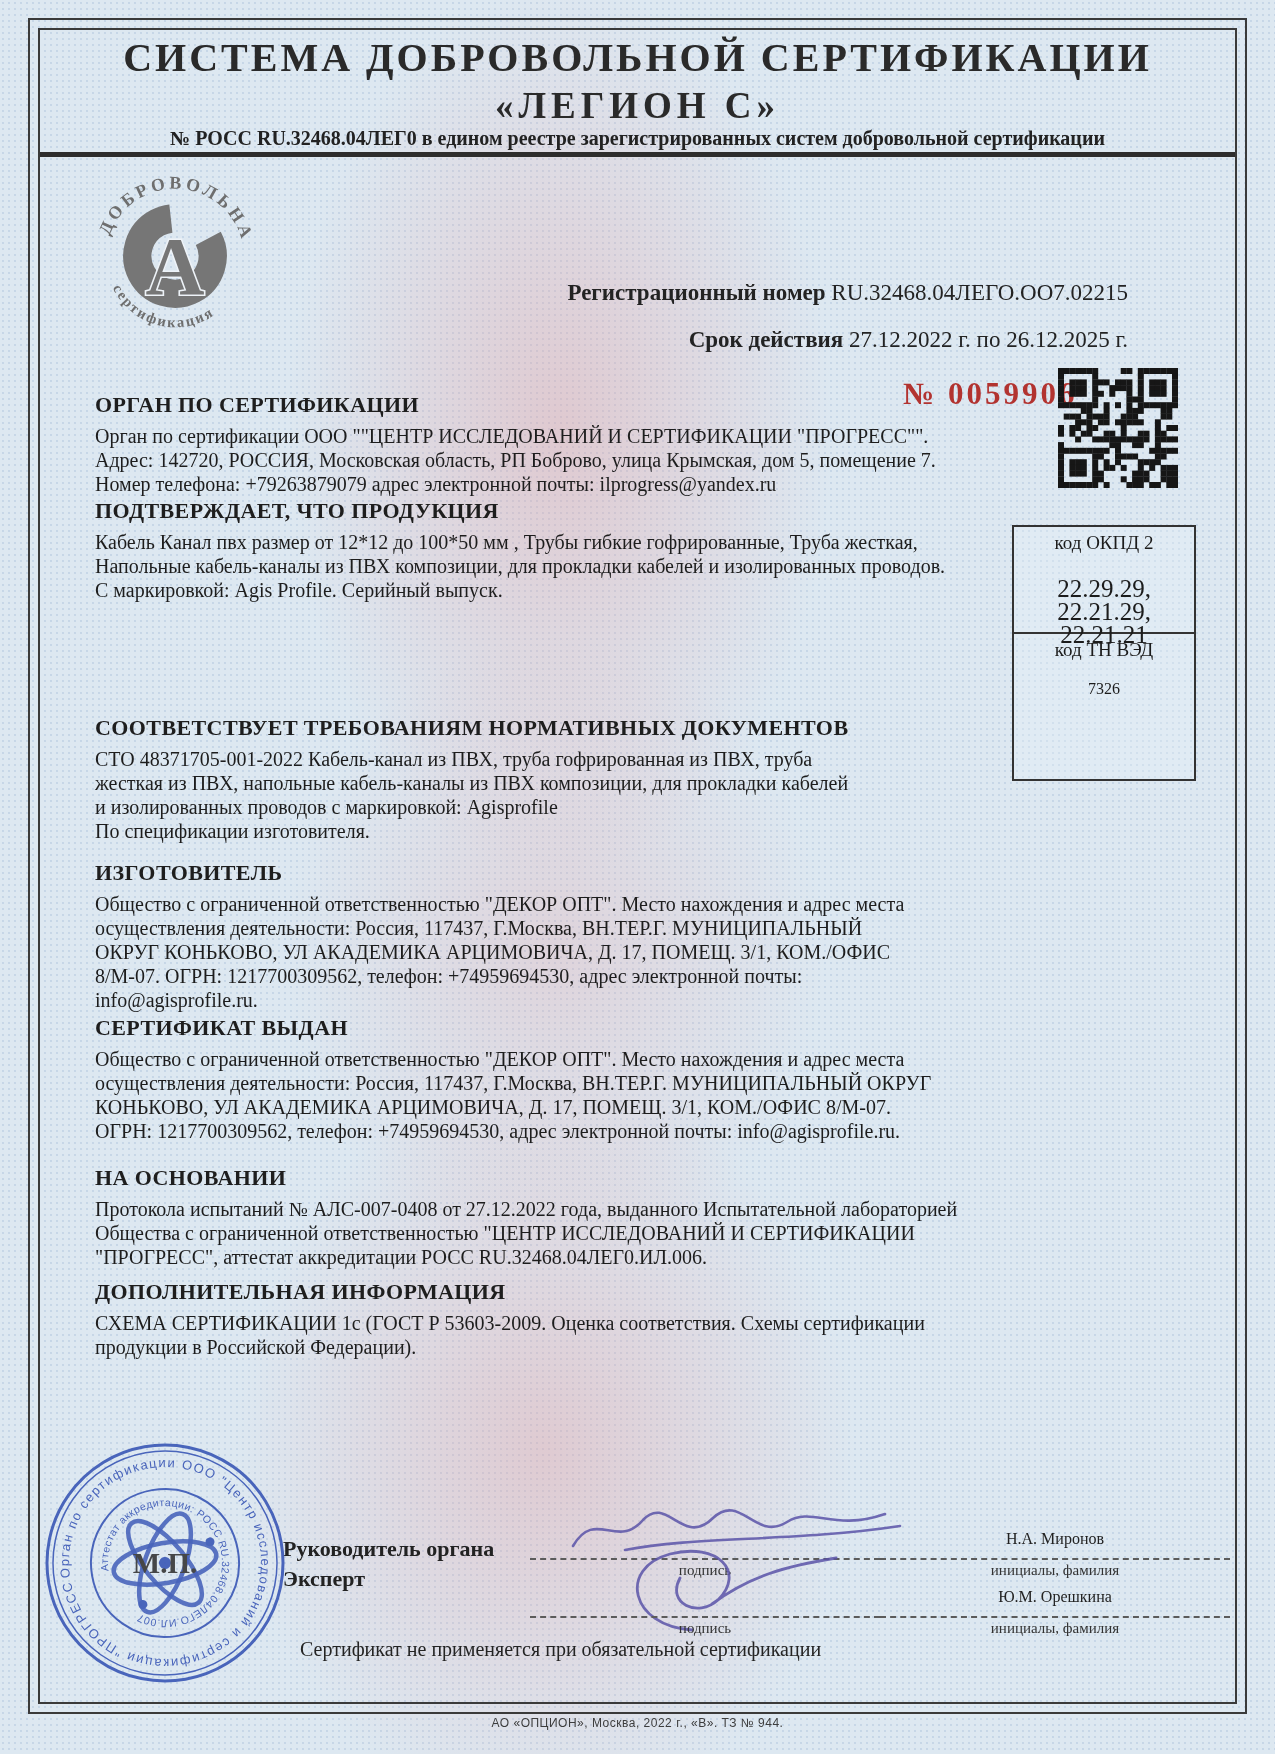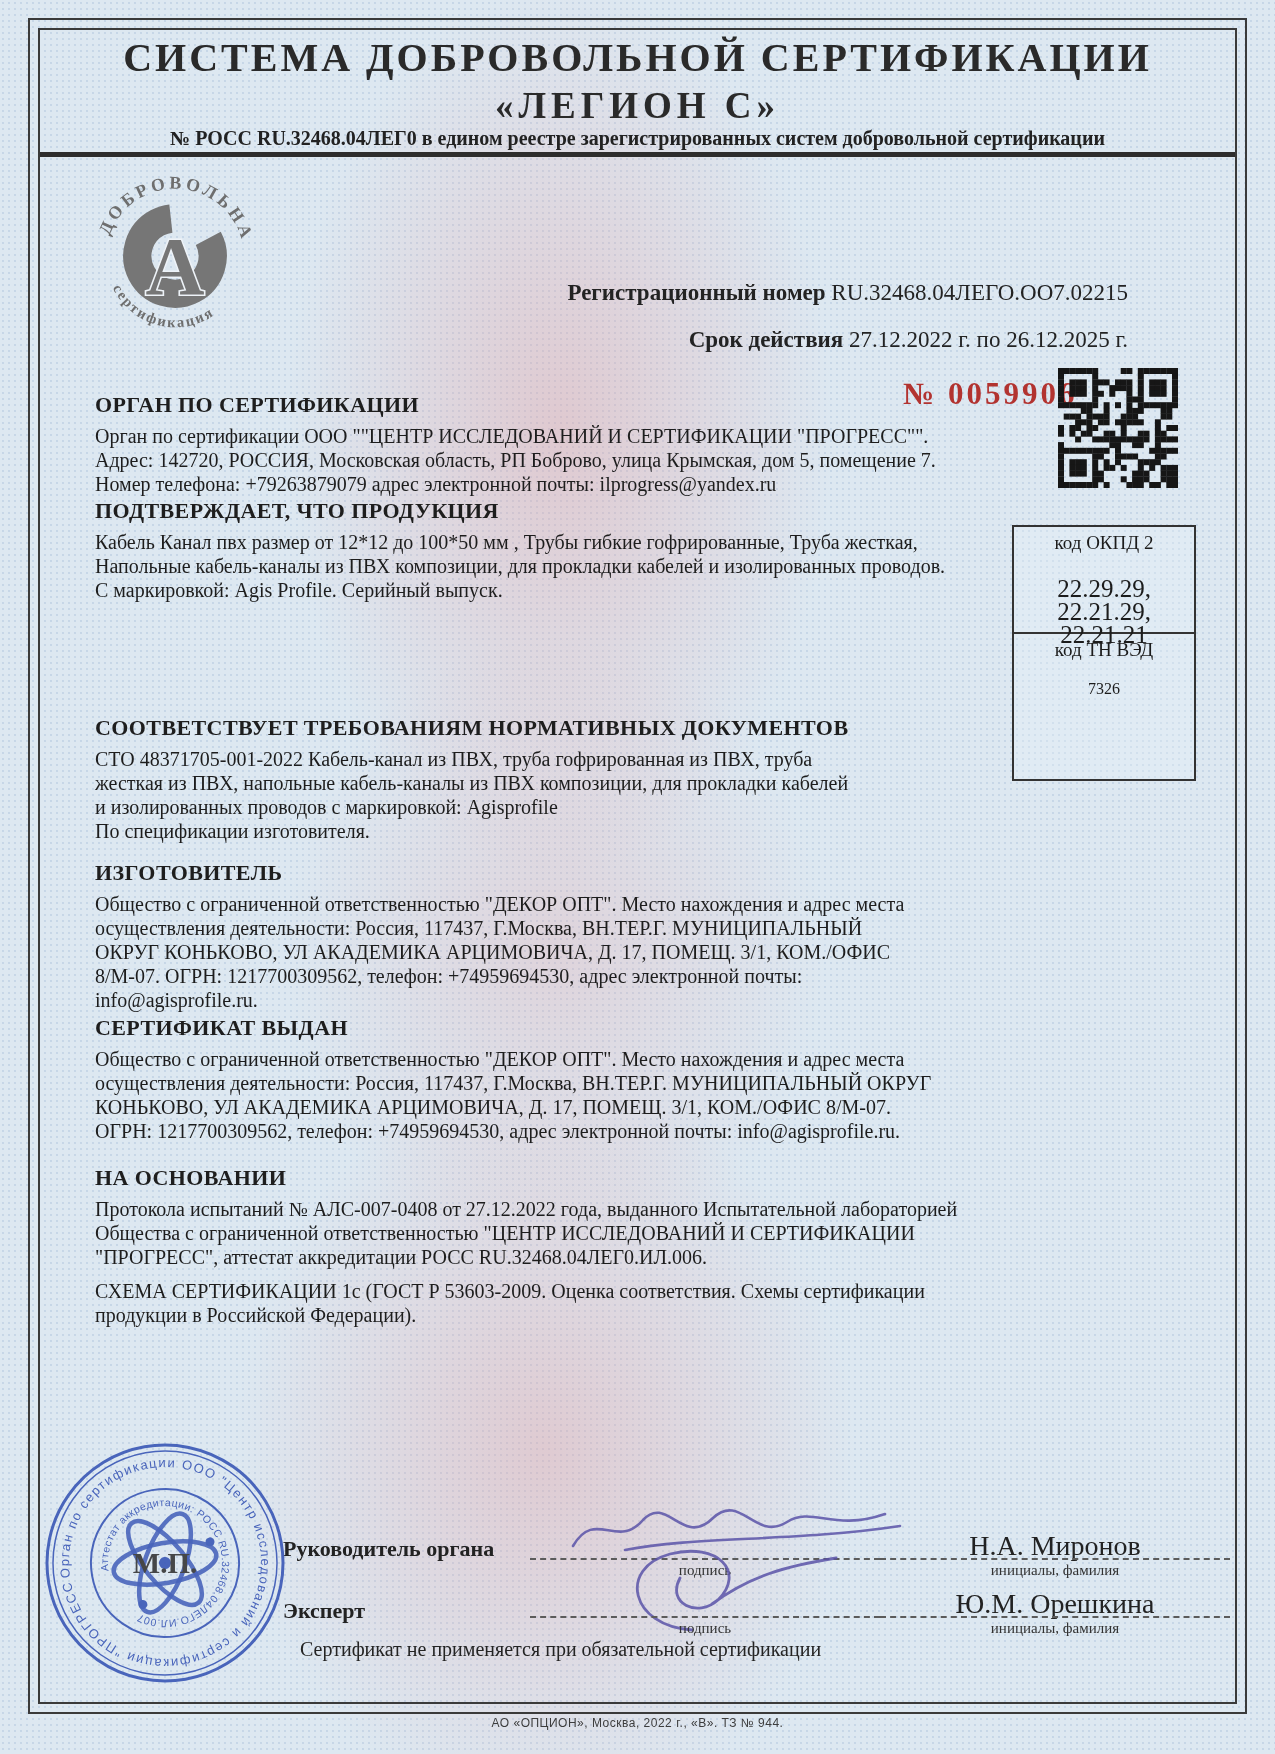--- a/index.html
+++ b/index.html
@@ -52,21 +52,21 @@
   .codebox .cell1{height:109px;padding-top:4px;}
   .codebox .cell2{height:147px;border-top:none;padding-top:4px;}
   .codebox .cbl{font-size:19px;line-height:24px;}
   .codebox .vals{margin-top:22px;}
   .codebox .vals .ln{font-size:25px;line-height:23px;}
   .codebox .tnv{margin-top:18px;font-size:16px;font-family:Liberation Serif, serif;}
 
   .sig-role{position:absolute;left:283px;font-size:22px;font-weight:bold;color:#222;}
   .sig-underline{position:absolute;border-top:2px dashed #5b5b5b;height:0;}
   .sig-caption{position:absolute;text-align:center;font-size:15px;color:#333;}
-  .sig-name{position:absolute;text-align:center;font-size:28px;color:#222;}
+  .sig-name{position:absolute;text-align:center;font-size:16px;color:#222;}
   .sig-note{position:absolute;left:300px;top:1638px;font-size:20px;color:#242424;}
   .squiggle{position:absolute;pointer-events:none;}
 
   .logo{position:absolute;left:86px;top:166px;width:178px;height:178px;}
   .stamp{position:absolute;left:40px;top:1438px;width:250px;height:250px;transform:rotate(-10deg);opacity:.92;}
 
   .footer{position:absolute;left:0;right:0;top:1716px;text-align:center;
     font-size:12px;letter-spacing:.5px;color:#3d3d3d;font-family:"Liberation Sans","DejaVu Sans",sans-serif;}
 </style>
 </head>
@@ -422,37 +422,38 @@
   <div class="sec" id="sec-basis">
     <h3>НА ОСНОВАНИИ</h3>
     <div>
         <div class="ln">Протокола испытаний № АЛС-007-0408 от 27.12.2022 года, выданного Испытательной лабораторией</div>
         <div class="ln">Общества с ограниченной ответственностью "ЦЕНТР ИССЛЕДОВАНИЙ И СЕРТИФИКАЦИИ</div>
         <div class="ln">"ПРОГРЕСС", аттестат аккредитации РОСС RU.32468.04ЛЕГ0.ИЛ.006.</div>
       </div>
   </div>
 
   <div class="sec" id="sec-additional">
+    <h3>ДОПОЛНИТЕЛЬНАЯ ИНФОРМАЦИЯ</h3>
     <div>
         <div class="ln">СХЕМА СЕРТИФИКАЦИИ 1с (ГОСТ Р 53603-2009. Оценка соответствия. Схемы сертификации</div>
         <div class="ln">продукции в Российской Федерации).</div>
       </div>
   </div>
 
   <div class="sig-role" style="top:1536px;">Руководитель органа</div>
   <svg class="squiggle" style="left:555px;top:1498px;" width="360" height="70" viewBox="0 0 360 70">
     <path d="M18,48 C40,10 62,52 88,22 C112,-4 128,50 158,20 C186,-6 200,44 232,24 C258,8 278,34 330,16 M70,52 C140,38 240,44 345,28" fill="none" stroke="#5b53a8" stroke-width="2.6" opacity=".85" stroke-linecap="round"></path>
   </svg>
   <div class="sig-underline" style="left:530px;top:1558px;width:350px;"></div>
   <div class="sig-caption" style="left:530px;top:1562px;width:350px;">подпись</div>
   <div class="sig-name" style="left:880px;top:1530px;width:350px;">Н.А. Миронов</div>
   <div class="sig-underline" style="left:880px;top:1558px;width:350px;"></div>
   <div class="sig-caption" style="left:880px;top:1562px;width:350px;">инициалы, фамилия</div>
 
-  <div class="sig-role" style="top:1598px;">Эксперт</div>
+  <div class="sig-role" style="top:1566px;">Эксперт</div>
   <svg class="squiggle" style="left:600px;top:1542px;" width="260" height="100" viewBox="0 0 260 100">
     <path d="M92,88 C30,84 18,26 70,12 C118,0 146,30 118,58 C98,76 66,62 80,36 M112,62 C150,34 186,24 236,16" fill="none" stroke="#5b53a8" stroke-width="2.8" opacity=".85" stroke-linecap="round"></path>
   </svg>
   <div class="sig-underline" style="left:530px;top:1616px;width:350px;"></div>
   <div class="sig-caption" style="left:530px;top:1620px;width:350px;">подпись</div>
   <div class="sig-name" style="left:880px;top:1588px;width:350px;">Ю.М. Орешкина</div>
   <div class="sig-underline" style="left:880px;top:1616px;width:350px;"></div>
   <div class="sig-caption" style="left:880px;top:1620px;width:350px;">инициалы, фамилия</div>
 
   <div class="sig-note">Сертификат не применяется при обязательной сертификации</div>

